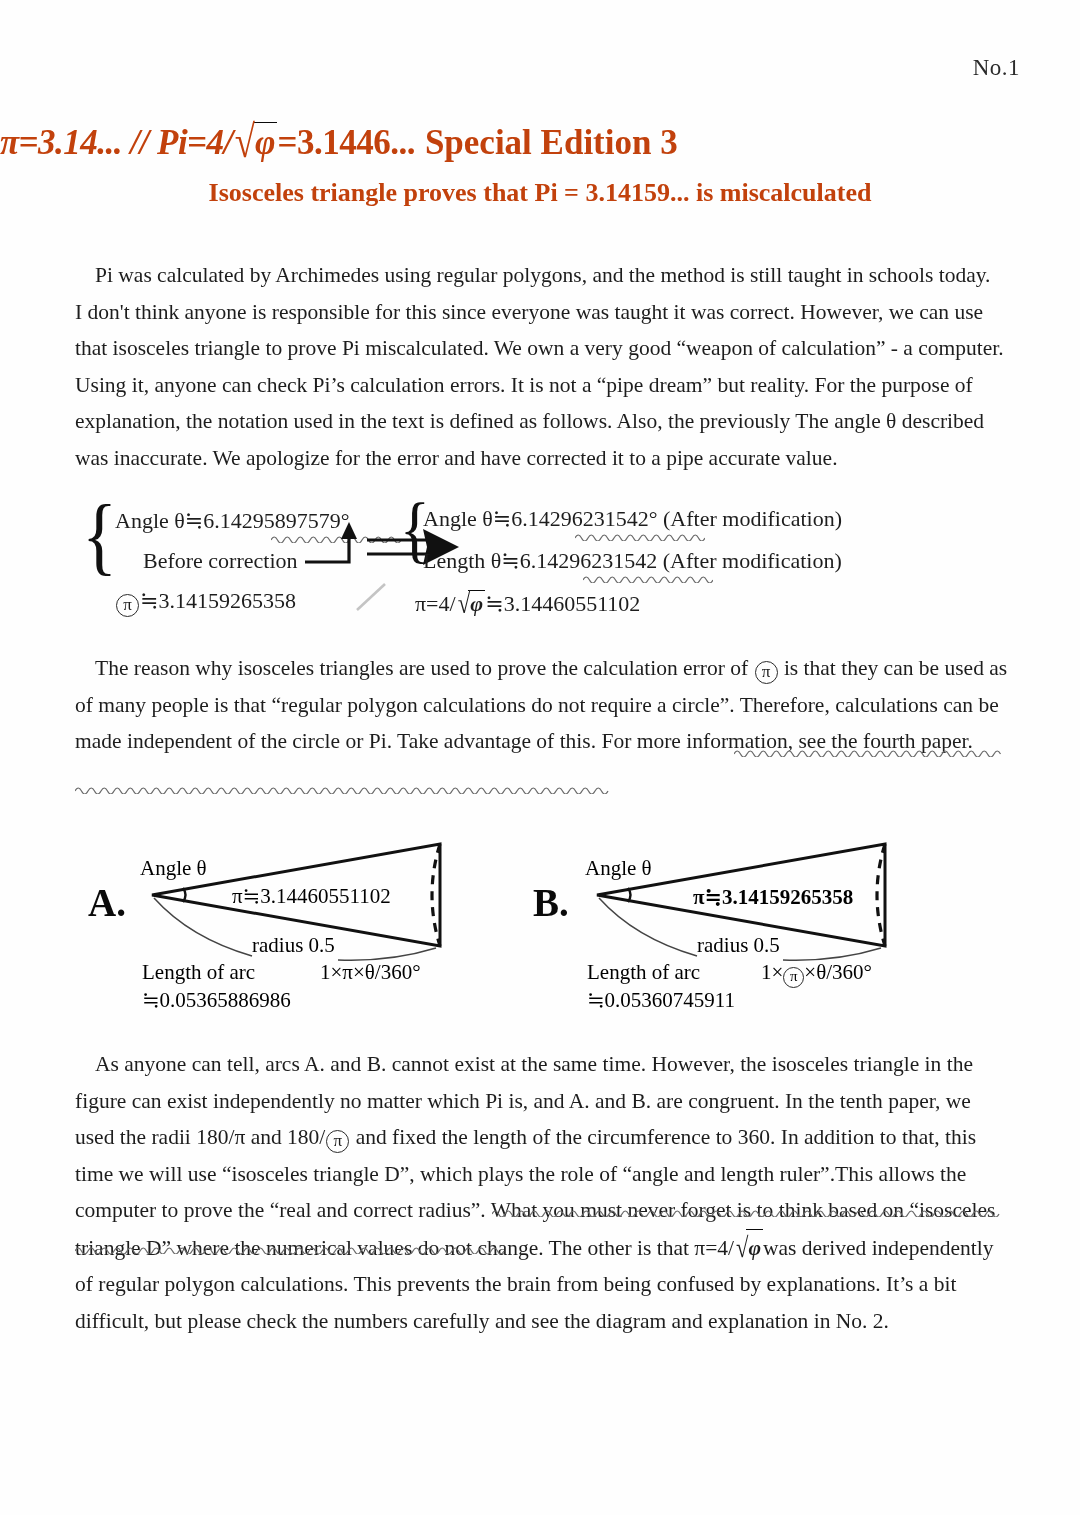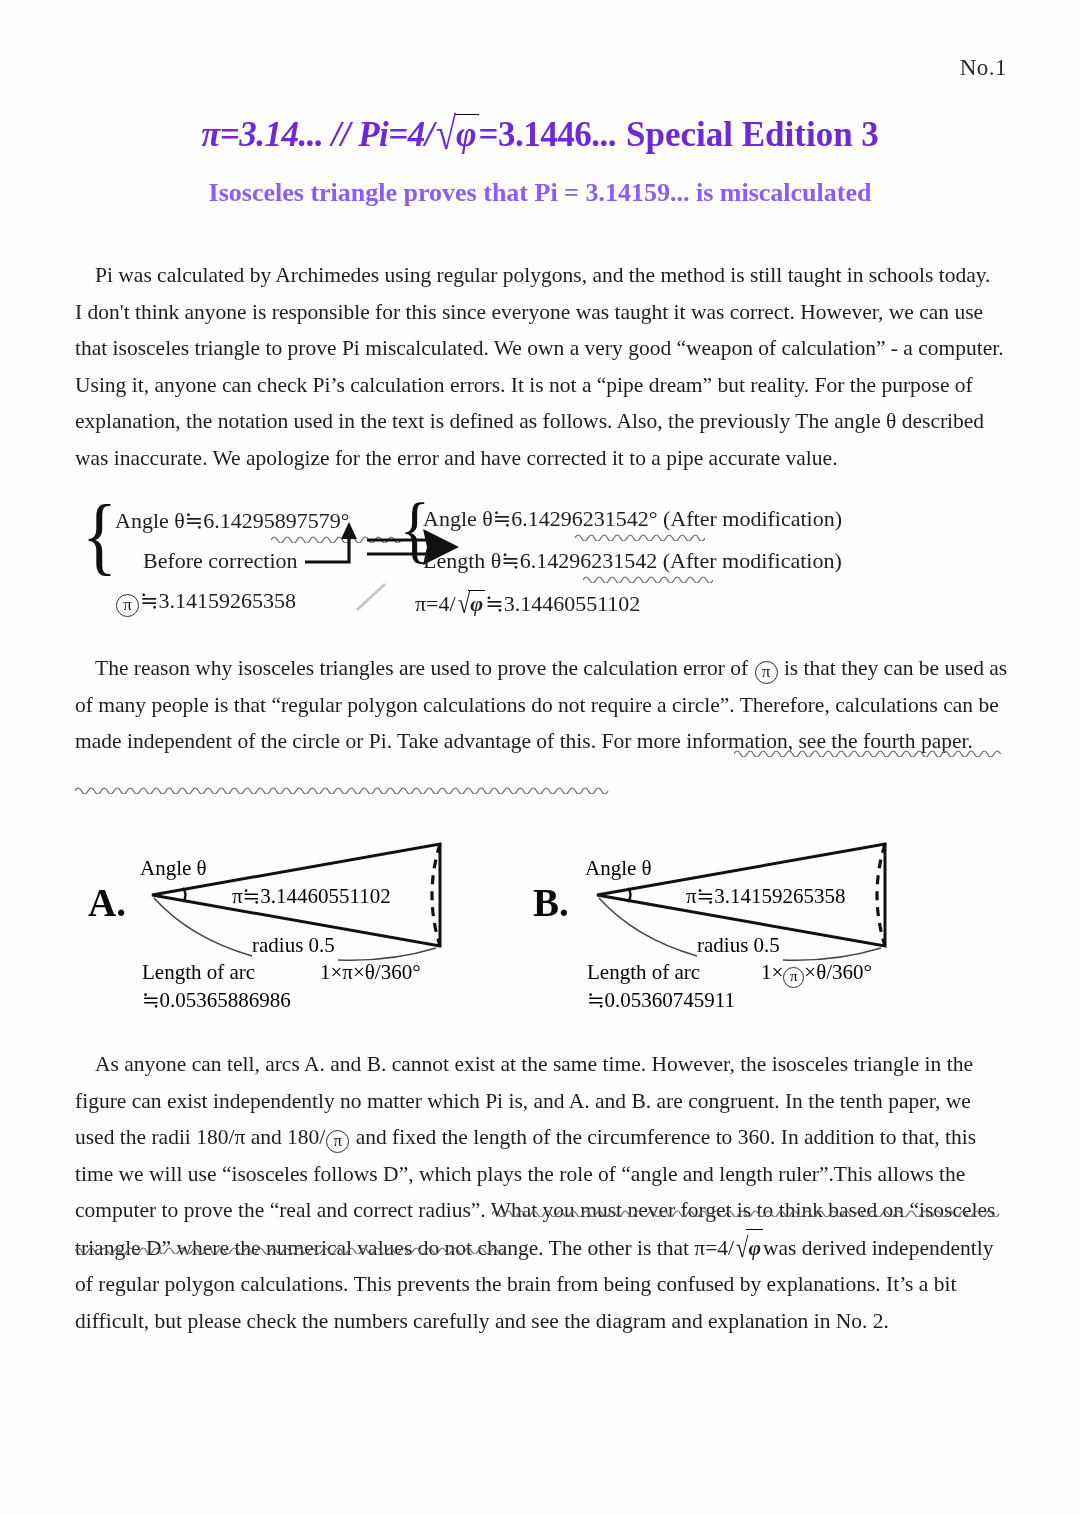--- a/index.html
+++ b/index.html
@@ -14,47 +14,46 @@
     background: #fefefe;
     font-family: "Liberation Serif", "DejaVu Serif", serif;
     color: #1a1a1a;
     overflow: hidden;
   }
 
   
   .page-no {
     position: absolute;
     top: 55px;
-    right: 73px;
+    right: 60px;
     font-size: 23px;
     color: #2b2b2b;
     letter-spacing: 0.5px;
   }
 
   
   .title-main {
     position: absolute;
-    top: 112px;
+    top: 120px;
     left: 0;
     width: 1080px;
-    text-align: center;
     font-size: 35px;
     font-weight: bold;
-    color: #6d28d9;
+    color: #c2410c;
     white-space: nowrap;
   }
   .title-sub {
     position: absolute;
     top: 178px;
     left: 0;
     width: 1080px;
     text-align: center;
     font-size: 26px;
     font-weight: bold;
-    color: #8b5cf6;
+    color: #c2410c;
     white-space: nowrap;
   }
   .title-main .pi-ital { font-style: italic; font-family: "Liberation Serif", serif; }
   .title-main .tight { letter-spacing: -0.5px; }
   .sp { display: inline-block; width: 10px; }
 
   
   .rad {
     display: inline-block;
     position: relative;
@@ -278,32 +277,32 @@
   <div class="fig" style="left:525px; top:838px;">
     <div class="lbl" style="left:8px; top:42px;">B.</div>
     <svg width="400" height="130">
       <path d="M72,57 L360,6 L360,108 Z" fill="none" stroke="#111" stroke-width="3"></path>
       <path d="M360,6 Q344,57 360,108" fill="none" stroke="#111" stroke-width="3.2" stroke-dasharray="9,7"></path>
       <path d="M103,50 Q108,57 103,64" fill="none" stroke="#111" stroke-width="2.4"></path>
       <path d="M74,60 Q110,100 172,118" fill="none" stroke="#444" stroke-width="1.5"></path>
       <path d="M258,122 Q310,124 356,110" fill="none" stroke="#444" stroke-width="1.5"></path>
     </svg>
     <div class="t" style="left:60px; top:18px;">Angle θ</div>
-    <div class="t" style="left:161px; top:46px;">π≒3.14159265358</div>
+    <div class="t" style="left:168px; top:46px;font-weight:bold;">π≒3.14159265358</div>
     <div class="t" style="left:172px; top:95px;">radius 0.5</div>
     <div class="t" style="left:62px; top:122px;">Length of arc</div>
     <div class="t" style="left:236px; top:122px;"><span>1×</span><span class="cpi-sm">π</span><span>×θ/360°</span></div>
     <div class="t" style="left:62px; top:150px;">≒0.05360745911</div>
   </div>
 
   <div class="para" style="top:1046px;">
     <span class="ln"><span class="indent"></span><span>As anyone can tell, arcs A. and B. cannot exist at the same time. However, the isosceles triangle in the</span></span>
     <span class="ln">figure can exist independently no matter which Pi is, and A. and B. are congruent. In the tenth paper, we</span>
     <span class="ln"><span>used the radii 180/π and 180/</span><span class="cpi">π</span> <span>and fixed the length of the circumference to 360. In addition to that, this</span></span>
-    <span class="ln">time we will use “isosceles follows D”, which plays the role of “angle and length ruler”.This allows the</span>
+    <span class="ln">time we will use “isosceles triangle D”, which plays the role of “angle and length ruler”.This allows the</span>
     <span class="ln">computer to prove the “real and correct radius”. What you must never forget is to think based on “isosceles</span>
     <span class="ln"><span>triangle D” where the numerical values do not change. The other is that π=4/</span><span class="rad"><span class="sign">√</span><span class="body">φ</span></span><span>was derived independently</span></span>
     <span class="ln">of regular polygon calculations. This prevents the brain from being confused by explanations. It’s a bit</span>
     <span class="ln">difficult, but please check the numbers carefully and see the diagram and explanation in No. 2.</span>
   </div>
   <div class="wavy" style="left:492px; top:1208px; width:508px;">
     <svg width="508" height="9" viewBox="0 0 508 9">
         <path d="M0,6 Q3.3,0 6.5,6 T13,6 T19.5,6 T26,6 T32.5,6 T39,6 T45.5,6 T52,6 T58.5,6 T65,6 T71.5,6 T78,6 T84.5,6 T91,6 T97.5,6 T104,6 T110.5,6 T117,6 T123.5,6 T130,6 T136.5,6 T143,6 T149.5,6 T156,6 T162.5,6 T169,6 T175.5,6 T182,6 T188.5,6 T195,6 T201.5,6 T208,6 T214.5,6 T221,6 T227.5,6 T234,6 T240.5,6 T247,6 T253.5,6 T260,6 T266.5,6 T273,6 T279.5,6 T286,6 T292.5,6 T299,6 T305.5,6 T312,6 T318.5,6 T325,6 T331.5,6 T338,6 T344.5,6 T351,6 T357.5,6 T364,6 T370.5,6 T377,6 T383.5,6 T390,6 T396.5,6 T403,6 T409.5,6 T416,6 T422.5,6 T429,6 T435.5,6 T442,6 T448.5,6 T455,6 T461.5,6 T468,6 T474.5,6 T481,6 T487.5,6 T494,6 T500.5,6 T507,6" fill="none" stroke="#6a6a6a" stroke-width="1.2"></path>
       </svg>
   </div>

